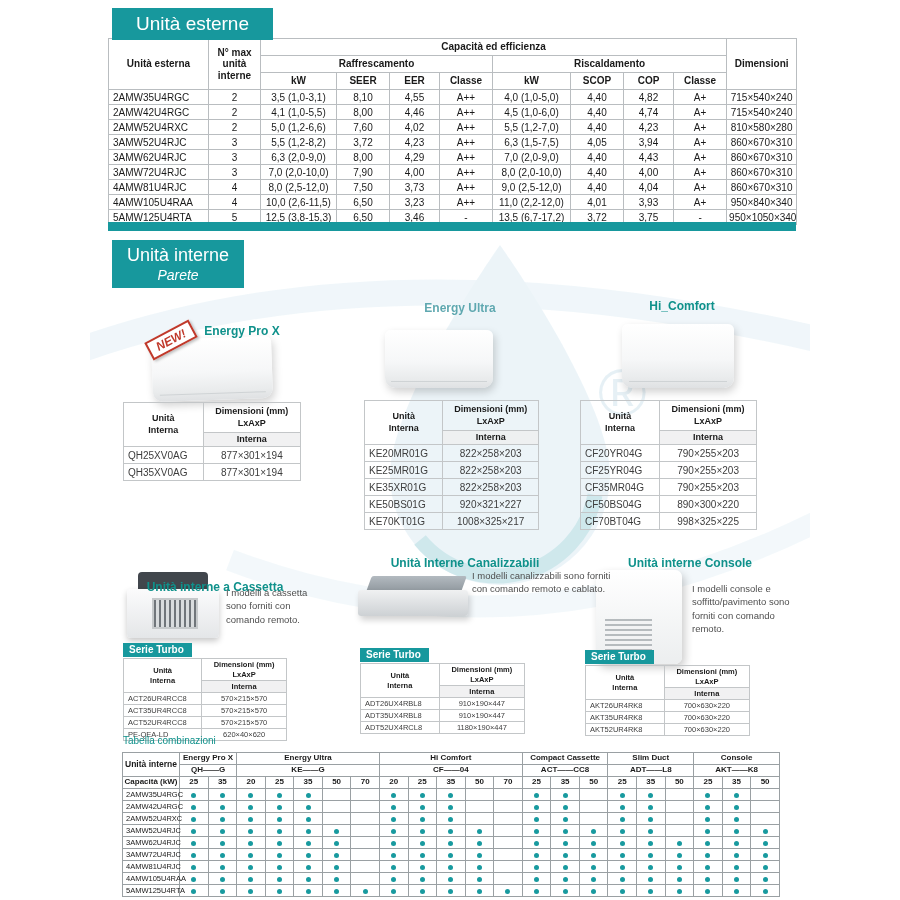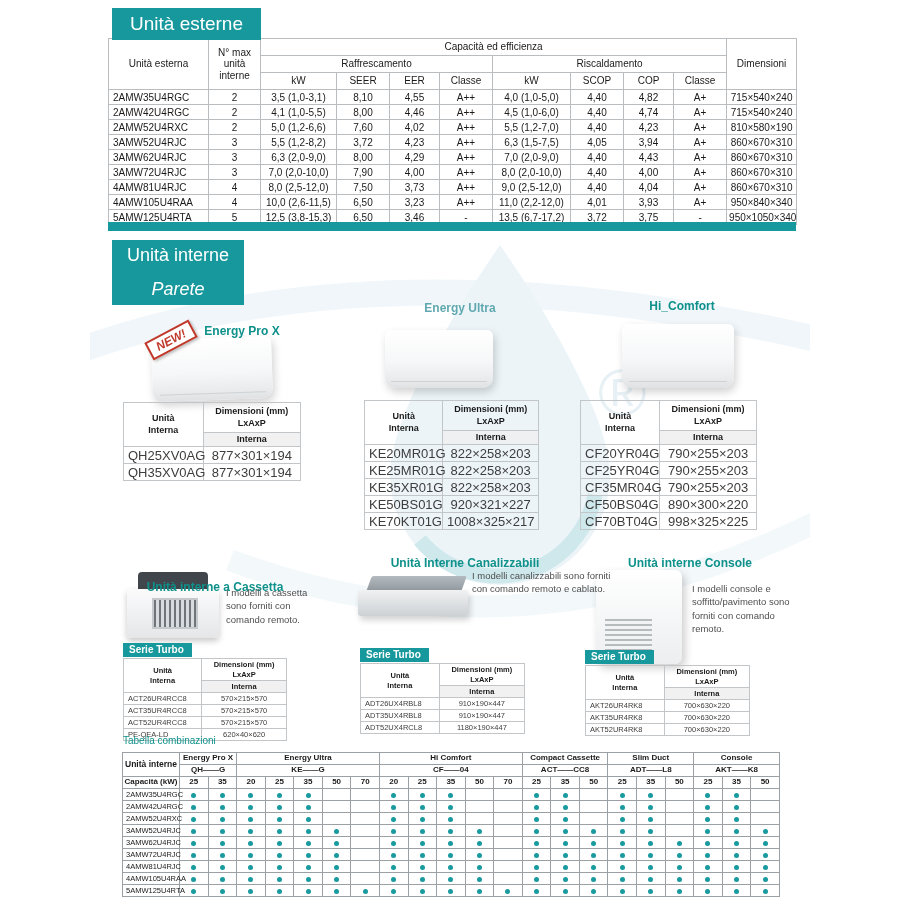--- a/index.html
+++ b/index.html
@@ -4,33 +4,33 @@
 <style>
   html,body{margin:0;padding:0}
   body{
     width:900px;height:900px;position:relative;background:#fff;
     font-family:"Liberation Sans",sans-serif;overflow:hidden;color:#1a1a1a;
   }
   
   #watermark{position:absolute;left:90px;top:230px;width:720px;height:430px;z-index:0;opacity:.55;pointer-events:none}
   
   .badge{background:var(--teal,#17989d);color:#fff;z-index:2;position:absolute;box-sizing:border-box}
-  .badge-outdoor{left:112px;top:8px;padding:5px 18px;font-size:19px}
+  .badge-outdoor{left:112px;top:8px;padding:5px 24px;font-size:19px}
   .badge-indoor{left:112px;top:240px;width:132px;padding:5px 6px;text-align:center}
   .badge-indoor .l1{font-size:18px}
-  .badge-indoor .l2{font-size:18px;font-style:italic;margin-top:13px}
+  .badge-indoor .l2{font-size:14px;font-style:italic;margin-top:1px}
   .sec-title{position:absolute;z-index:2;font-weight:bold;font-size:12px;text-align:center;color:var(--section-title,#0f918b)}
   .pt-ultra{color:var(--section-title-light,#5fa8b0)}
   .combo-title{position:absolute;left:123px;top:735px;z-index:2;font-weight:normal;font-size:10px;color:var(--section-title,#0f918b)}
   .desc{position:absolute;z-index:2;font-size:9.5px;line-height:1.4;color:#4f4f4f}
   
   .outdoor-table{position:absolute;left:108px;top:38px;width:688px;z-index:1;background:#fff;
     border-collapse:collapse;table-layout:fixed;border:1px solid #9aa0a3}
   .outdoor-table th,.outdoor-table td{border:1px solid var(--border,#b9bdc0);padding:0 2px;text-align:center}
-  .outdoor-table th{font-size:10px;font-weight:normal;height:16px;line-height:1.15}
+  .outdoor-table th{font-size:10px;font-weight:bold;height:16px;line-height:1.15}
   .outdoor-table tbody td{font-size:10px;height:14px}
   .outdoor-table tbody td:first-child{text-align:left;padding-left:4px}
   .teal-strip{position:absolute;left:108px;top:222px;width:688px;height:9px;background:var(--teal,#17989d);z-index:1}
   
   .wall-unit{position:absolute;z-index:1;background:linear-gradient(180deg,#ffffff 0%,#f6f7f8 55%,#e9ebec 85%,#dfe1e3 100%);
     border-radius:6px 6px 10px 10px;box-shadow:2px 4px 8px rgba(0,0,0,.18)}
   .wall-unit::after{content:"";position:absolute;left:6%;bottom:6px;width:88%;height:1px;background:#cfd3d5}
   .unit-prox{left:152px;top:338px;width:120px;height:62px;transform:rotate(-2deg)}
   .unit-ultra{left:385px;top:330px;width:108px;height:58px}
   .unit-hic{left:622px;top:324px;width:112px;height:64px}
@@ -51,21 +51,21 @@
   .console-img{position:absolute;left:596px;top:570px;width:86px;height:94px;z-index:1;
     background:linear-gradient(180deg,#ffffff,#eceeef);border-radius:7px;box-shadow:3px 4px 8px rgba(0,0,0,.2)}
   .console-grille{position:absolute;left:10%;bottom:8%;width:55%;height:40%;
     background:repeating-linear-gradient(0deg,#b6bbbe 0 2px,#f2f3f4 2px 5px)}
   
   .dim-table{position:absolute;z-index:1;border-collapse:collapse;table-layout:fixed}
   .dim-table th,.dim-table td{border:1px solid #c3c6c8;text-align:center;padding:0 2px}
   .dim-table th{font-size:9px;font-weight:bold;line-height:1.25}
   .dim-table .h-top{height:30px}
   .dim-table .sub{height:13px;background:rgba(238,239,240,.85)}
-  .dim-table tbody td{font-size:13px;height:16px;color:#3d3d3d}
+  .dim-table tbody td{font-size:10px;height:16px;color:#3d3d3d}
   .dim-table tbody td:first-child{text-align:left;padding-left:4px}
   .dim-prox{left:123px;top:402px;width:178px}
   .dim-ultra{left:364px;top:400px;width:175px}
   .dim-hic{left:580px;top:400px;width:177px}
   
   .serie-label{position:absolute;z-index:2;background:var(--teal,#17989d);color:#fff;font-weight:bold;
     font-size:10px;padding:1px 8px 2px 6px}
   .serie-table th{font-size:7.5px}
   .serie-table .h-top{height:22px}
   .serie-table .sub{height:11px}
@@ -166,21 +166,21 @@
         <td>2AMW52U4RXC</td>
         <td>2</td>
         <td>5,0 (1,2-6,6)</td>
         <td>7,60</td>
         <td>4,02</td>
         <td>A++</td>
         <td>5,5 (1,2-7,0)</td>
         <td>4,40</td>
         <td>4,23</td>
         <td>A+</td>
-        <td>810×580×190</td>
+        <td>810×580×280</td>
       </tr>
       <tr>
         <td>3AMW52U4RJC</td>
         <td>3</td>
         <td>5,5 (1,2-8,2)</td>
         <td>3,72</td>
         <td>4,23</td>
         <td>A++</td>
         <td>6,3 (1,5-7,5)</td>
         <td>4,05</td>

